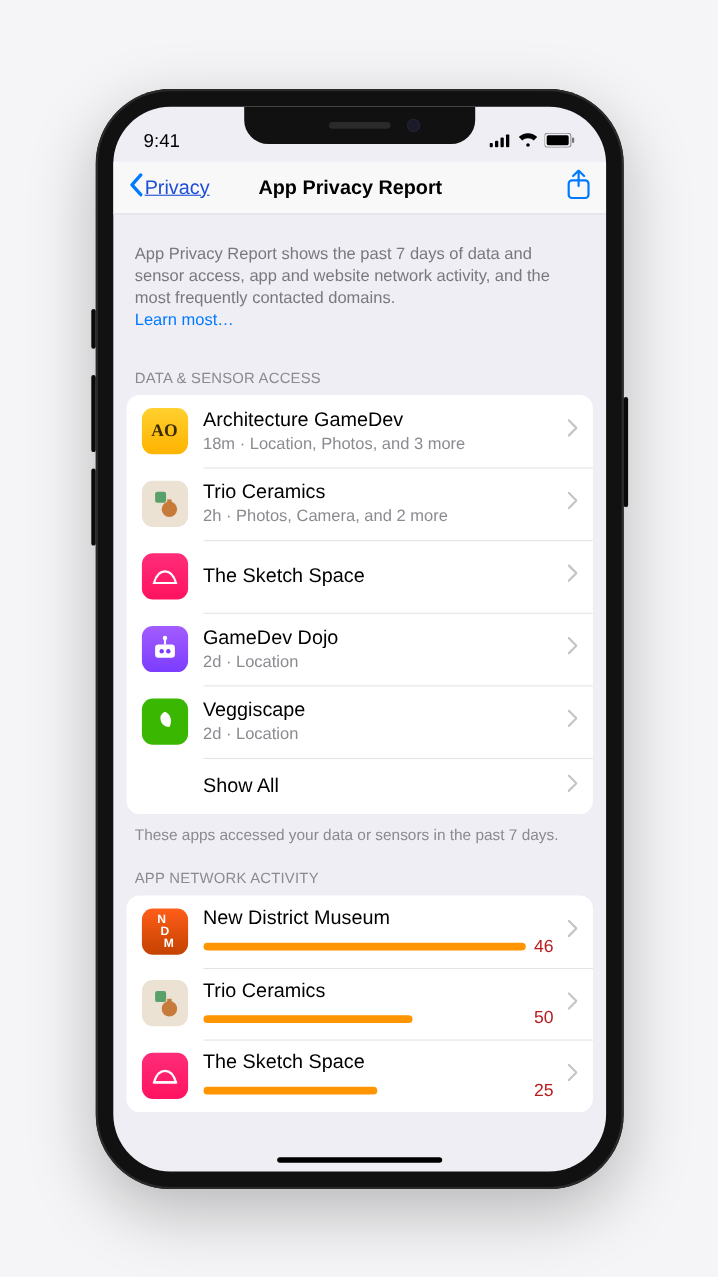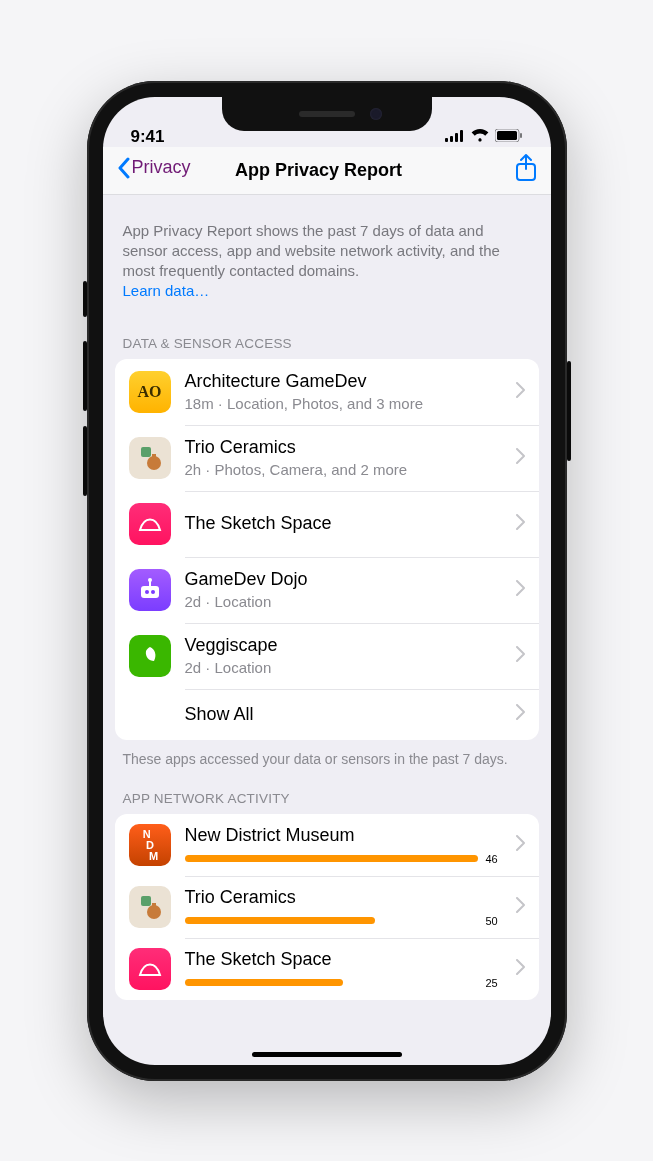--- a/index.html
+++ b/index.html
@@ -58,42 +58,44 @@
     justify-content: center;
     gap: 40px;
   }
   .notch .speaker { width: 56px; height: 6px; background: #2a2a2a; border-radius: 3px; }
   .notch .cam { width: 12px; height: 12px; background: #1a1a2a; border-radius: 50%; position: absolute; right: 50px; top: 11px; box-shadow: inset 0 0 2px #334; }
 
   .status-bar {
     height: 50px;
     display: flex;
     justify-content: space-between;
-    align-items: flex-end;
+    align-items: center;
     padding: 14px 28px 0 28px;
-    font-weight: 700;
+    font-weight: 400;
     font-size: 17px;
     color: #000;
   }
   .status-right { display: flex; align-items: center; gap: 6px; }
 
   .nav-bar {
     height: 48px;
     background: #f8f8f9;
     border-bottom: 1px solid #dcdce0;
     display: flex;
     align-items: center;
     position: relative;
     padding: 0 14px;
   }
   .nav-back {
     display: flex;
-    color: #701a75;
+    align-items: center;
+    color: #1d4ed8;
     font-size: 18px;
     gap: 2px;
+    text-decoration: underline;
   }
   .nav-title {
     position: absolute;
     left: 0; right: 16px;
     text-align: center;
     font-weight: 600;
     font-size: 18px;
     color: #000;
     pointer-events: none;
   }
@@ -200,21 +202,21 @@
     height: 7px;
     background: transparent;
     border-radius: 4px;
     position: relative;
   }
   .bar-fill {
     height: 7px;
     background: #ff9500;
     border-radius: 4px;
   }
-  .bar-value { font-size: 11px; color: #000000; min-width: 24px; }
+  .bar-value { font-size: 16px; color: #b91c1c; min-width: 24px; }
 
   .home-indicator {
     position: absolute;
     bottom: 8px;
     left: 50%;
     transform: translateX(-50%);
     width: 150px;
     height: 5px;
     background: #000;
     border-radius: 3px;
@@ -288,21 +290,21 @@
             </svg>
         </span>
       </div>
     </div>
 
     <div class="content">
       <div class="scroll">
 
         <div class="intro">
           <span>App Privacy Report shows the past 7 days of data and sensor access, app and website network activity, and the most frequently contacted domains.</span><br>
-          <a>Learn data…</a>
+          <a>Learn most…</a>
         </div>
 
         <div class="section-header">DATA &amp; SENSOR ACCESS</div>
 
         <div class="card" id="ds-card">
             <div class="row">
               <div class="app-icon ic-ao">AO</div>
               <div class="row-body">
                 <div class="row-title">Architecture GameDev</div>
                 <div class="row-sub">18m · Location, Photos, and 3 more</div>

